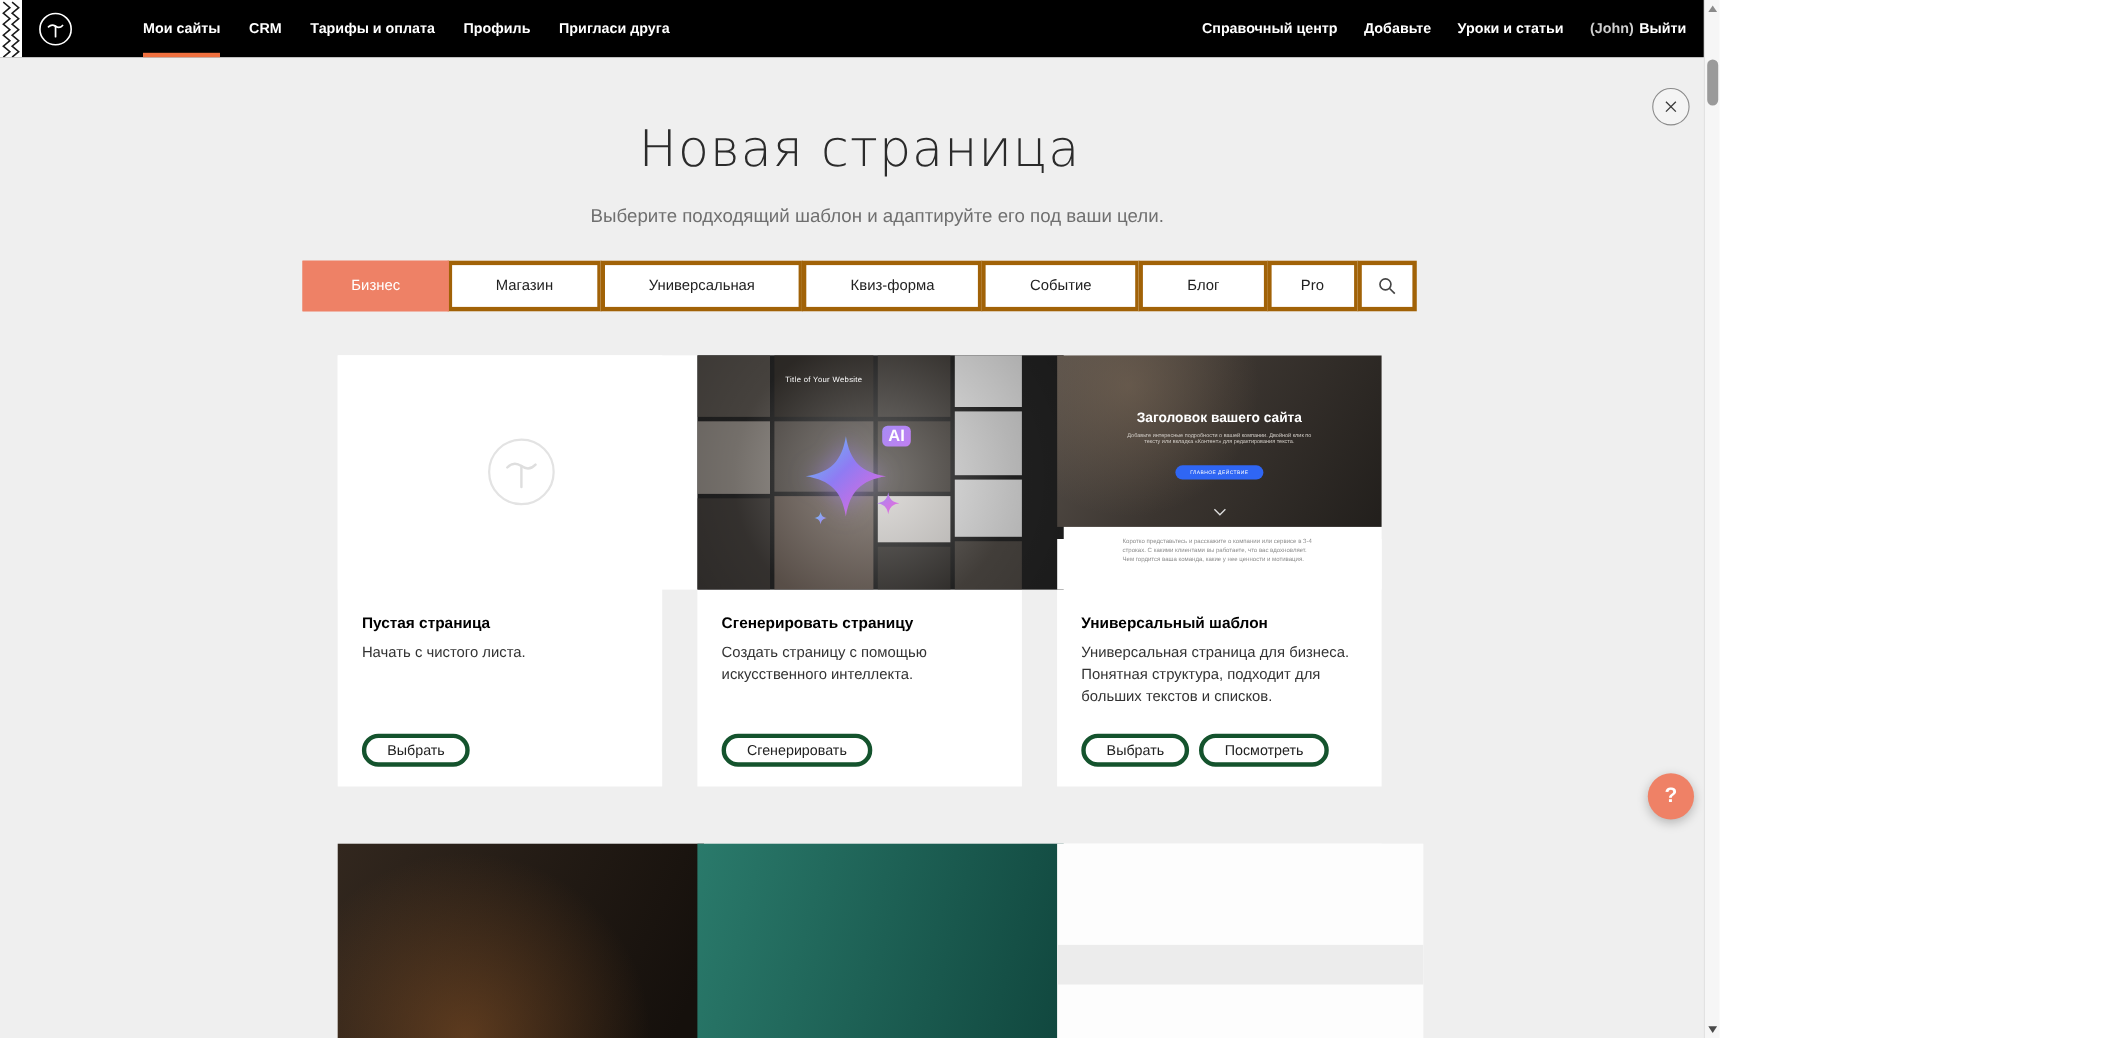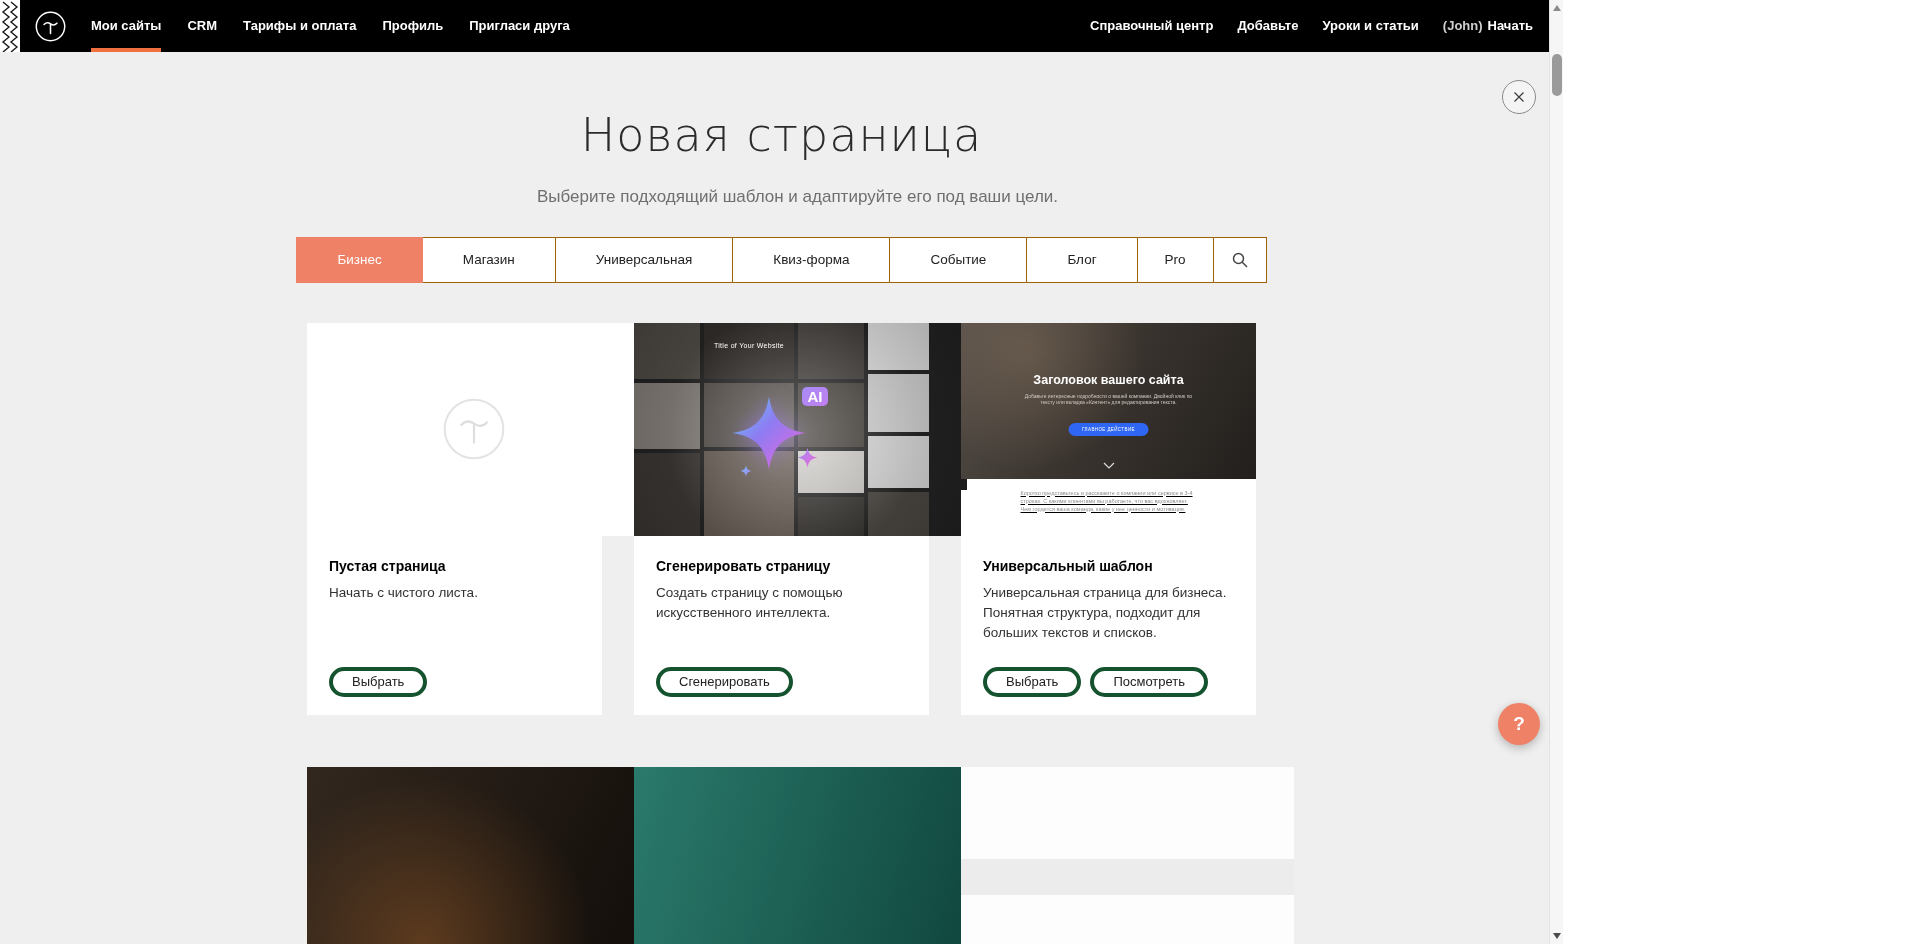--- a/index.html
+++ b/index.html
@@ -1,48 +1,48 @@
 <!DOCTYPE html>
 <html><head>
 <meta charset="utf-8">
 <style>
   * { margin:0; padding:0; box-sizing:border-box; }
   html,body { width:1919px; height:944px; background:#fff; font-family:"Liberation Sans", sans-serif; overflow:hidden; }
   .viewport { position:relative; width:1919px; height:944px; background:#fff; }
   .page { position:absolute; left:0; top:0; width:1563px; height:944px; background:#efefef; overflow:hidden; }
 
   
-  .navbar { position:absolute; left:0; top:0; width:1549px; height:52px; background:#000; display:flex; align-items:center; z-index:5; }
+  .navbar { position:absolute; left:0; top:0; width:1549px; height:52px; background:#000; display:flex; align-items:center; z-index:5;gap:39px; }
   .zigzag { position:absolute; left:0; top:0; width:20px; height:52px; background:#fff; }
   .logo { margin-left:34px; width:33px; height:33px; flex:none; display:block; cursor:pointer; }
   .nav-left { display:flex; margin-left:24px; }
   .nav-right { display:flex; margin-left:auto; padding-right:16px; }
   .nav-item { position:relative; height:52px; line-height:52px; color:#fff; font-size:13px; font-weight:bold; margin-right:26px; cursor:pointer; white-space:nowrap; text-decoration:none; }
   .nav-right .nav-item { margin-right:0; margin-left:24px; }
   .nav-item.active::after { content:""; position:absolute; left:0; right:0; bottom:0; height:4px; background:#f0703f; }
   .user-name { color:#cfcfcf; margin-right:5px; font-weight:bold; }
 
   
   .close-btn { position:absolute; left:1502px; top:80px; width:34px; height:34px; border-radius:50%; border:1px solid #8b8b8b; background:#f4f4f4; cursor:pointer; display:flex; align-items:center; justify-content:center; z-index:6; }
   .page-title { padding-top:110px; text-align:center; font-family:"DejaVu Sans","Liberation Sans",sans-serif; font-weight:200; font-size:46px; letter-spacing:1px; color:#2b2b2b; line-height:1.1; }
   .page-subtitle { margin-top:26px; text-align:center; font-size:17px; color:#6f6f6f; font-weight:400;padding-left:32px; }
 
   
   .tabs { margin:30px auto 0; display:flex; justify-content:center; }
-  .tab { height:46px; padding:0 40px; background:#fff; border:1px solid #a16207; margin-left:-1px; font-size:13.5px; color:#222; cursor:pointer; font-family:inherit; display:flex; align-items:center; justify-content:center; white-space:nowrap; }
+  .tab { height:46px; padding:0 40px; background:#fff; border:4px solid #a16207; margin-left:-1px; font-size:13.5px; color:#222; cursor:pointer; font-family:inherit; display:flex; align-items:center; justify-content:center; white-space:nowrap; }
   .tab:first-child { margin-left:0; }
   .tab.active { background:#ee8166; border-color:#ee8166; color:#fff; position:relative; z-index:1; }
   .tab.tab-pro { padding:0 27px; }
   .tab.tab-search { width:54px; padding:0; }
 
   
   .cards { width:949px; margin:40px auto 0; display:flex; gap:32px; }
   .cards-row2 { margin-top:52px; }
   .card { width:295px; height:392px; background:#fff; display:flex; flex-direction:column; }
-  .card-preview { position:relative; width:333px; height:213px; overflow:hidden; flex:none;text-decoration:underline; }
+  .card-preview { position:relative; width:333px; height:213px; overflow:hidden; flex:none; }
   .card-body { flex:1; display:flex; flex-direction:column; padding:22px 22px 18px; }
   .card-title { font-size:14px; font-weight:bold; color:#000; }
   .card-desc { font-size:13.5px; color:#333; line-height:1.5; margin-top:9px; }
   .card-actions { margin-top:auto; display:flex; gap:9px; }
   .btn-pill { height:30px; padding:0 19px; border:4px solid #14532d; border-radius:16px; background:#fff; font-size:13px; color:#222; cursor:pointer; font-family:inherit; white-space:nowrap; }
 
   
   .preview-blank { display:flex; align-items:center; justify-content:center; background:#fff; }
 
   
@@ -107,21 +107,21 @@
         <a class="nav-item">CRM</a>
         <a class="nav-item">Тарифы и оплата</a>
         <a class="nav-item">Профиль</a>
         <a class="nav-item">Пригласи друга</a>
       </nav>
       <nav class="nav-right">
         <a class="nav-item">Справочный центр</a>
         <a class="nav-item">Добавьте</a>
         <a class="nav-item">Уроки и статьи</a>
         <a class="nav-item">
-          <span class="user-name">(John)</span><span>Начать</span>
+          <span class="user-name">(John)</span><span>Выйти</span>
         </a>
       </nav>
     </header>
 
     <main class="content">
       <button class="close-btn">
         <svg width="14" height="14" viewBox="0 0 14 14">
           <path d="M2.5 2.5 L11.5 11.5 M11.5 2.5 L2.5 11.5" stroke="#3a3a3a" stroke-width="1.2" fill="none"></path>
         </svg>
       </button>

